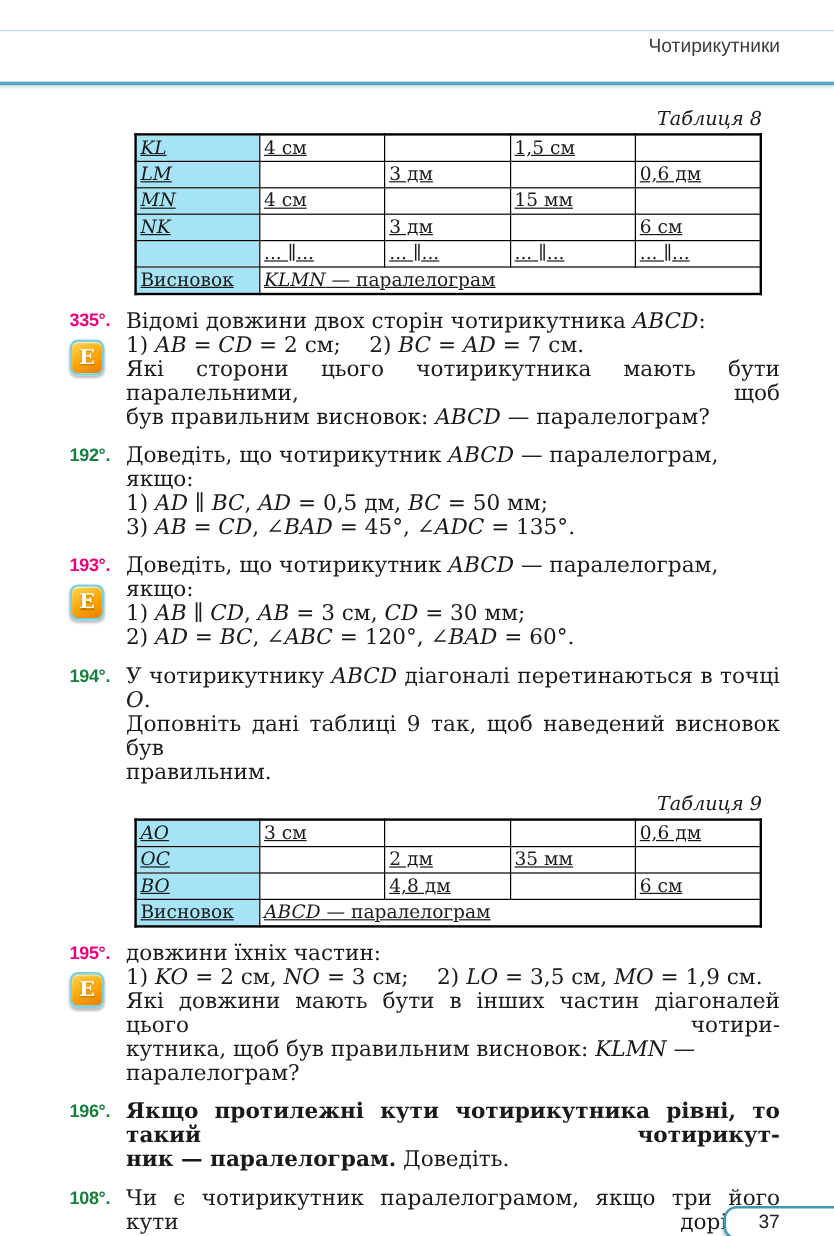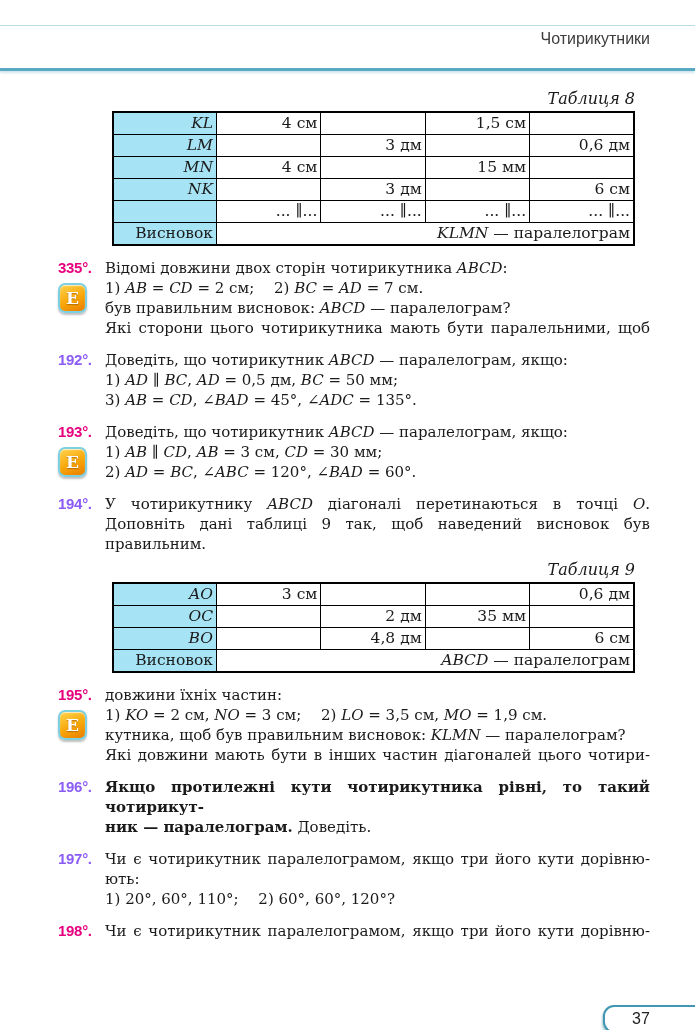--- a/index.html
+++ b/index.html
@@ -29,43 +29,43 @@
   }
   .tcaption.second{margin-top:6px;}
 
   
   table.book{
     border-collapse:collapse;margin-left:112px;width:523px;
     font-size:15.5px;border:2px solid #000;table-layout:fixed;
   }
   table.book td{
     border:1.5px solid #000;height:21px;line-height:21px;
-    text-align:right;padding:0 3px;overflow:hidden;white-space:nowrap;
+    text-align:left;padding:0 3px;overflow:hidden;white-space:nowrap;text-decoration:underline;
   }
   td.hd{background:#a6e3f4;width:96px;}
   td.lbl{font-style:italic;}
 
   
   .exercise{display:flex;margin:12px 0 0 58px;}
   .exnum-col{width:47px;flex:none;}
   .exnum{
     font-family:"Liberation Sans",sans-serif;font-weight:bold;
     font-size:15px;line-height:20px;letter-spacing:-0.3px;
   }
   .exnum.magenta{color:#e6007e;}
-  .exnum.blue{color:#8b5cf6;}
+  .exnum.blue{color:#15803d;}
   .e-icon{
     margin-top:5px;width:25px;height:26px;
     border:2px solid #7dd0e2;border-radius:7px;
     background:linear-gradient(155deg,#ffd44f 0%,#f8a608 55%,#e87d00 100%);
     box-shadow:0 2px 2px rgba(0,0,0,.25), inset 0 1px 1px rgba(255,255,255,.7);
     color:#fff;font-weight:bold;font-size:17px;line-height:26px;
     text-align:center;text-shadow:0 1px 1px rgba(140,80,0,.6);
   }
-  .extext{flex:1;font-size:15px;line-height:20px;padding-right:45px;}
+  .extext{flex:1;font-size:18px;line-height:20px;padding-right:45px;}
   .exline{min-height:20px;}
   .exline.j{text-align:justify;text-align-last:justify;}
 
   
   .pagenum-box{
     position:absolute;right:0;bottom:22px;width:92px;height:28px;
     background:#fff;border:2px solid #4298b4;border-right:none;
     border-radius:11px 0 0 11px;
     box-shadow:-1px 2px 2px rgba(110,160,175,.55);
     display:flex;align-items:center;
@@ -129,22 +129,22 @@
     </table>
 
   <div class="exercise">
     <div class="exnum-col">
       <div class="exnum magenta">335°.</div>
       <div class="e-icon">E</div>
     </div>
     <div class="extext">
       <div class="exline">Відомі довжини двох сторін чотирикутника <i>ABCD</i>:</div>
       <div class="exline">1) <i>AB</i> = <i>CD</i> = 2 см;  2) <i>BC</i> = <i>AD</i> = 7 см.</div>
+      <div class="exline j">Які сторони цього чотирикутника мають бути паралельними, щоб</div>
       <div class="exline">був правильним висновок: <i>ABCD</i> — паралелограм?</div>
-      <div class="exline j">Які сторони цього чотирикутника мають бути паралельними, щоб</div>
     </div>
   </div>
 
   <div class="exercise">
     <div class="exnum-col">
       <div class="exnum blue">192°.</div>
     </div>
     <div class="extext">
       <div class="exline">Доведіть, що чотирикутник <i>ABCD</i> — паралелограм, якщо:</div>
       <div class="exline">1) <i>AD</i> ∥ <i>BC</i>, <i>AD</i> = 0,5 дм, <i>BC</i> = 50 мм;</div>
@@ -208,38 +208,38 @@
     </table>
 
   <div class="exercise">
     <div class="exnum-col">
       <div class="exnum magenta">195°.</div>
       <div class="e-icon">E</div>
     </div>
     <div class="extext">
       <div class="exline">довжини їхніх частин:</div>
       <div class="exline">1) <i>KO</i> = 2 см, <i>NO</i> = 3 см;  2) <i>LO</i> = 3,5 см, <i>MO</i> = 1,9 см.</div>
+      <div class="exline j">Які довжини мають бути в інших частин діагоналей цього чотири-</div>
       <div class="exline">кутника, щоб був правильним висновок: <i>KLMN</i> — паралелограм?</div>
-      <div class="exline j">Які довжини мають бути в інших частин діагоналей цього чотири-</div>
     </div>
   </div>
 
   <div class="exercise">
     <div class="exnum-col">
       <div class="exnum blue">196°.</div>
     </div>
     <div class="extext">
       <div class="exline j"><b>Якщо протилежні кути чотирикутника рівні, то такий чотирикут-</b></div>
       <div class="exline"><b>ник — паралелограм.</b> Доведіть.</div>
     </div>
   </div>
 
   <div class="exercise">
     <div class="exnum-col">
-      <div class="exnum blue">197°.</div>
+      <div class="exnum blue">108°.</div>
     </div>
     <div class="extext">
       <div class="exline j">Чи є чотирикутник паралелограмом, якщо три його кути дорівню-</div>
       <div class="exline">ють:</div>
       <div class="exline">1) 20°, 60°, 110°;  2) 60°, 60°, 120°?</div>
     </div>
   </div>
 
   <div class="exercise">
     <div class="exnum-col">

